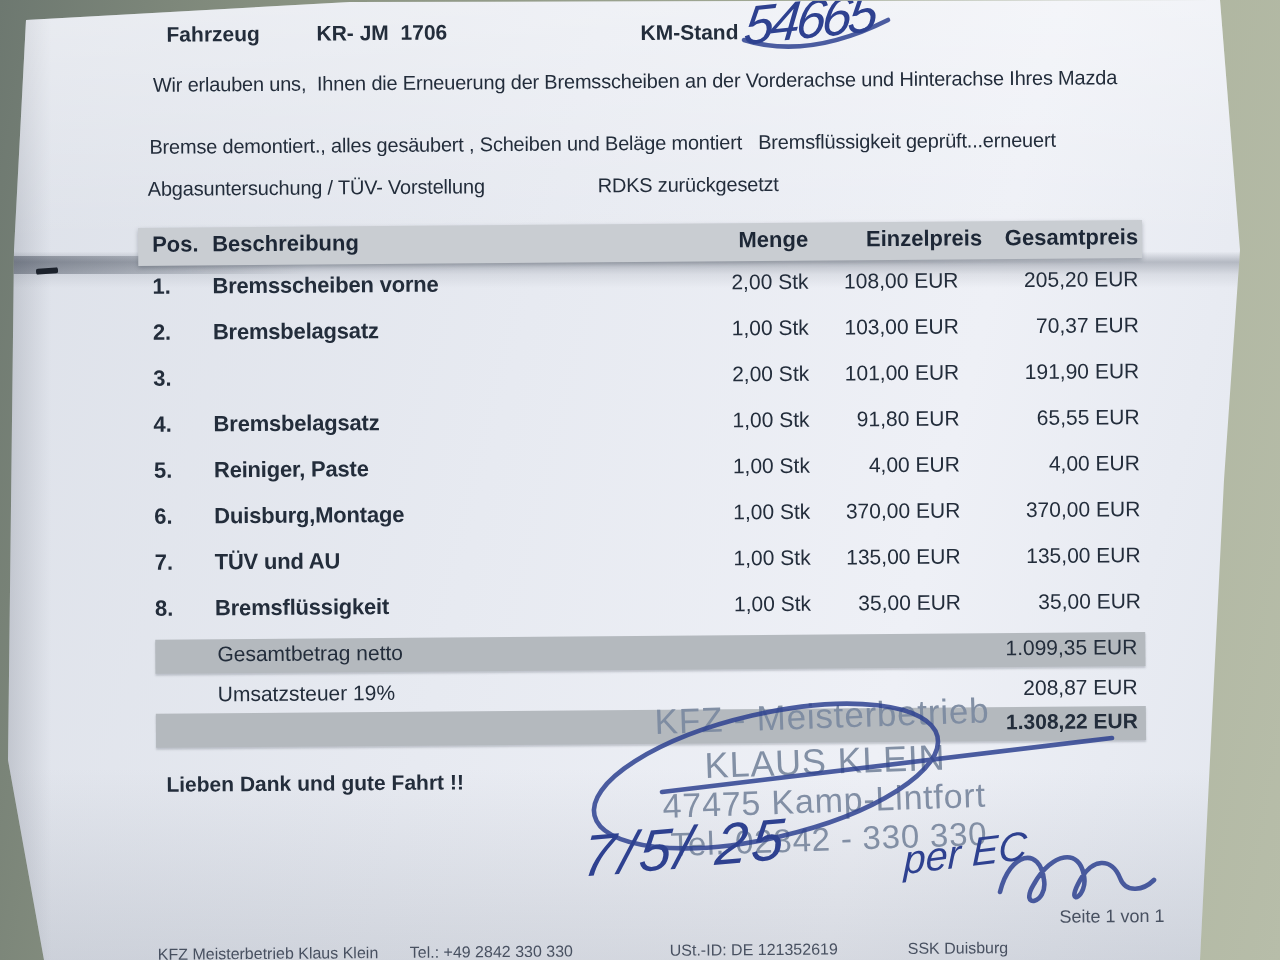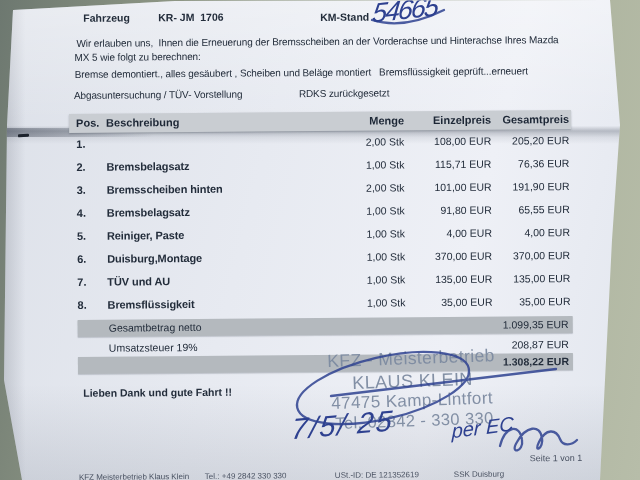--- a/index.html
+++ b/index.html
@@ -18,21 +18,21 @@
   .t{position:absolute;white-space:pre;}
   .b{font-weight:bold;}
   .fs10{font-size:10px;letter-spacing:-.1px;}
   .fs105{font-size:10.5px;}
   .band{position:absolute;left:70px;width:502px;height:19px;background:#c9cdd2;
     box-shadow:0 1px 2px rgba(70,78,90,.35);}
   .row{position:absolute;left:70px;width:502px;height:15px;}
   .row .pos{position:absolute;left:7px;font-weight:bold;font-size:11px;}
   .row .desc{position:absolute;left:37px;font-weight:bold;font-size:11px;letter-spacing:-.1px;}
   .row .qty{position:absolute;right:167px;font-size:10.5px;}
-  .row .unit{position:absolute;right:80px;font-size:10.5px;margin-left:16px;}
+  .row .unit{position:absolute;right:92px;font-size:10.5px;margin-left:16px;}
   .row .tot{position:absolute;right:2px;font-size:10.5px;}
   .hdr{position:absolute;font-weight:bold;font-size:11px;color:#1d2736;}
   .totrow{position:absolute;left:77px;width:495px;height:17px;}
   .totbar{background:#b4b9be;box-shadow:0 1px 1px rgba(70,78,90,.25);}
   .totrow .lbl{position:absolute;left:31px;top:2px;font-size:10.5px;}
   .totrow .val{position:absolute;right:4px;top:2px;font-size:10.5px;}
   .stamp{position:absolute;color:rgba(124,138,160,.95);transform:rotate(-2deg);
     transform-origin:left top;letter-spacing:.4px;}
   .ink{position:absolute;color:#2e4190;}
   .hand{font-style:italic;transform-origin:left top;}
@@ -51,49 +51,48 @@
     <div class="foldL"></div>
     <div class="dash"></div>
 
     <div class="print">
 
       <span class="t b fs105" style="left:85px;top:10px;">Fahrzeug</span>
       <span class="t b fs105" style="left:160px;top:10px;">KR- JM  1706</span>
       <span class="t b fs105" style="left:322px;top:11px;">KM-Stand</span>
 
       <span class="t fs10" style="left:78px;top:36px;">Wir erlauben uns,  Ihnen die Erneuerung der Bremsscheiben an der Vorderachse und Hinterachse Ihres Mazda</span>
-      <span class="t fs10" style="left:76px;top:50px;">MX 5 wie folgt zu berechnen:</span>
       <span class="t fs10" style="left:76px;top:67px;">Bremse demontiert., alles gesäubert , Scheiben und Beläge montiert   Bremsflüssigkeit geprüft...erneuert</span>
       <span class="t fs10" style="left:75px;top:88px;">Abgasuntersuchung / TÜV- Vorstellung</span>
       <span class="t fs10" style="left:300px;top:88px;">RDKS zurückgesetzt</span>
 
       <div class="band" style="top:112px;">
         <span class="hdr" style="left:7px;top:3px;">Pos.</span>
         <span class="hdr" style="left:37px;top:3px;">Beschreibung</span>
         <span class="hdr" style="right:167px;top:3px;">Menge</span>
         <span class="hdr" style="right:80px;top:3px;">Einzelpreis</span>
         <span class="hdr" style="right:2px;top:3px;">Gesamtpreis</span>
       </div>
 
       <div class="row" style="top:136px;">
         <span class="pos">1.</span>
+        <span class="desc">Bremsscheiben vorne</span>
         <span class="qty">2,00 Stk</span>
         <span class="unit">108,00 EUR</span>
         <span class="tot">205,20 EUR</span>
       </div>
       <div class="row" style="top:159px;">
         <span class="pos">2.</span>
         <span class="desc">Bremsbelagsatz</span>
         <span class="qty">1,00 Stk</span>
-        <span class="unit">115,71 EUR</span>
-        <span class="tot">76,36 EUR</span>
+        <span class="unit">103,00 EUR</span>
+        <span class="tot">70,37 EUR</span>
       </div>
       <div class="row" style="top:182px;">
         <span class="pos">3.</span>
-        <span class="desc">Bremsscheiben hinten</span>
         <span class="qty">2,00 Stk</span>
         <span class="unit">101,00 EUR</span>
         <span class="tot">191,90 EUR</span>
       </div>
       <div class="row" style="top:205px;">
         <span class="pos">4.</span>
         <span class="desc">Bremsbelagsatz</span>
         <span class="qty">1,00 Stk</span>
         <span class="unit">91,80 EUR</span>
         <span class="tot">65,55 EUR</span>

